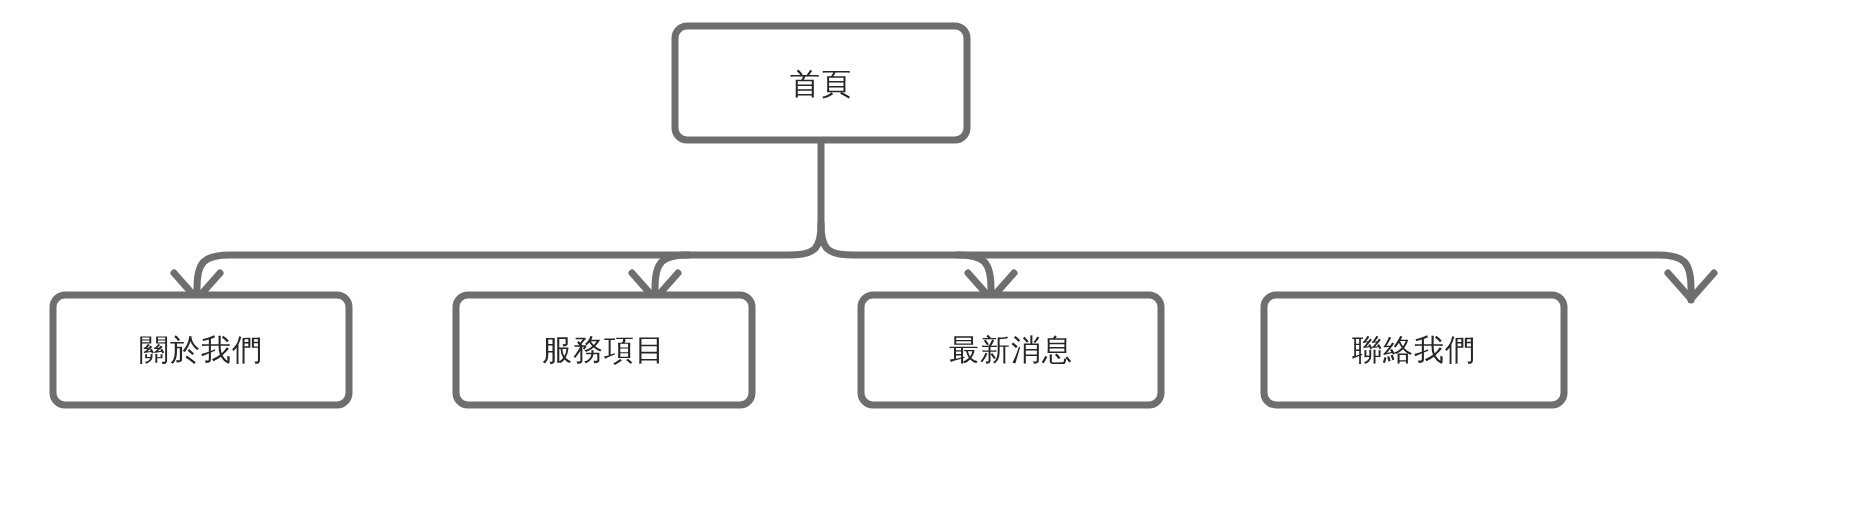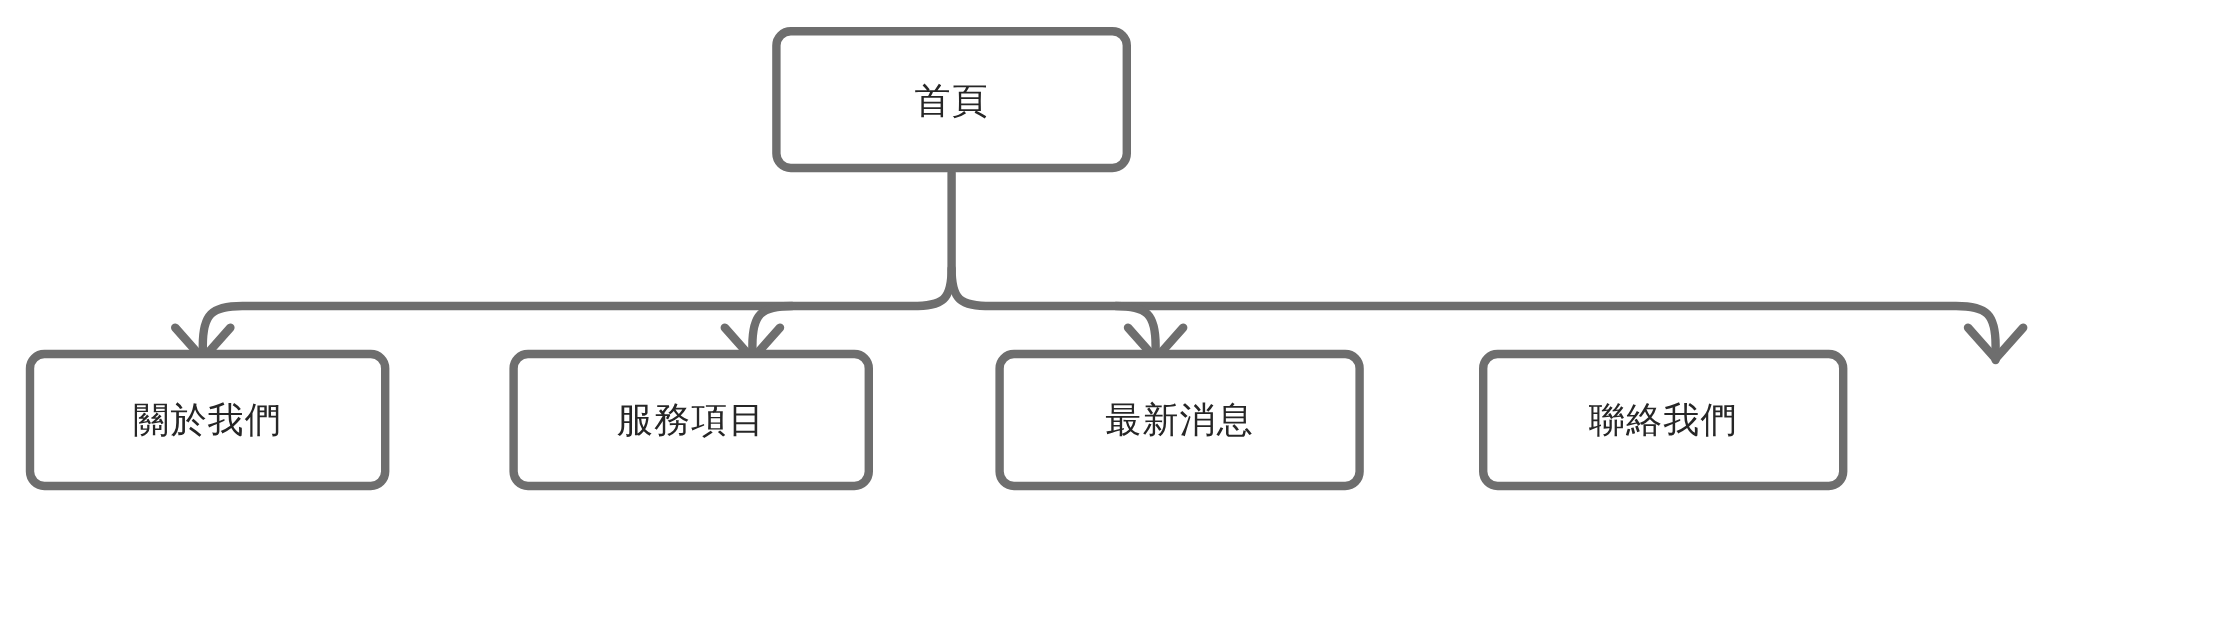--- a/index.html
+++ b/index.html
@@ -12,20 +12,21 @@
     width: 1865px;
     height: 515px;
     overflow: hidden;
     font-family: "Liberation Sans", "DejaVu Sans", sans-serif;
   }
   #diagram-root {
     position: relative;
     width: 1684px;
     height: 515px;
     background: #ffffff;
+    margin-left: 28px;
   }
   svg.flow {
     position: absolute;
     top: 0;
     left: 0;
     width: 1865px;
     height: 515px;
     display: block;
   }
   .node-rect {

